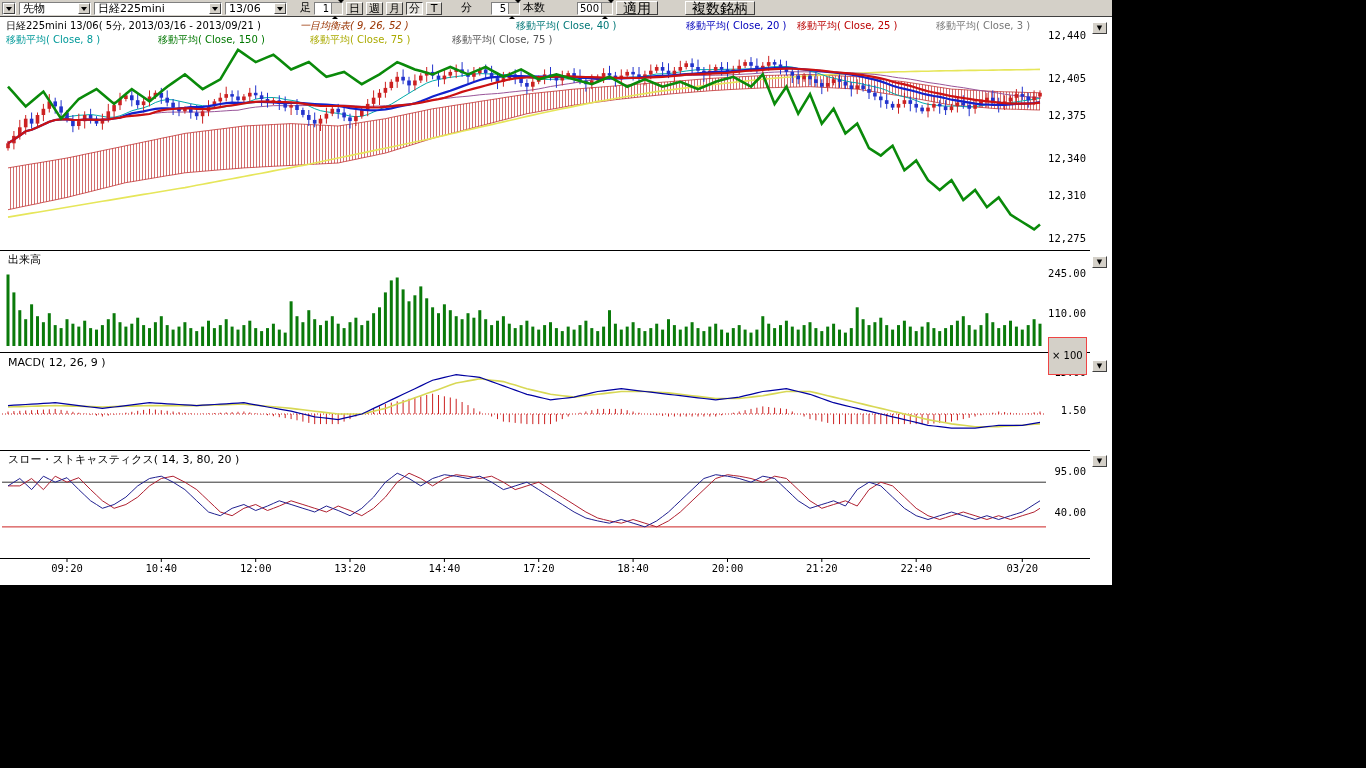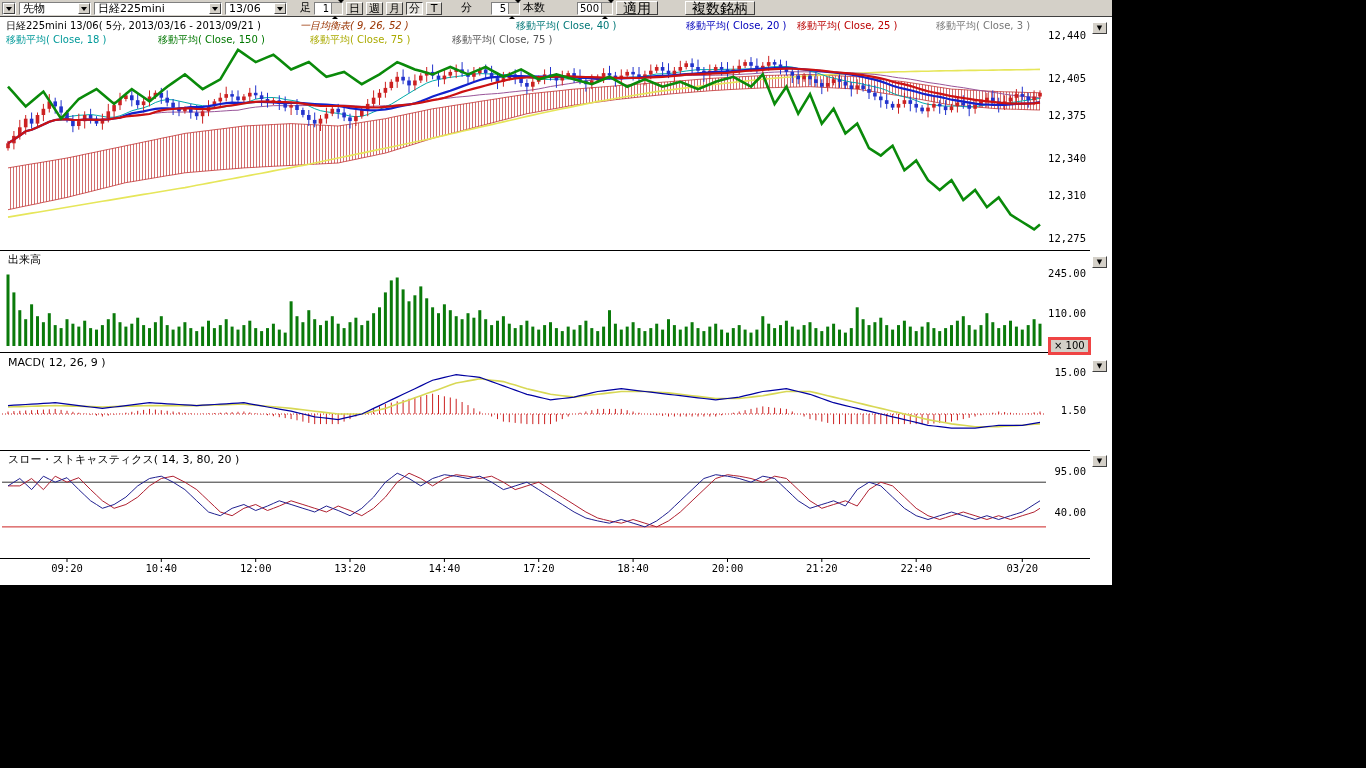--- a/index.html
+++ b/index.html
@@ -34,21 +34,21 @@
   .pbtn.active{border-color:#404040 #fff #fff #404040;background:#e9e7e2;}
   .tb-btn{height:14px;padding:0 6px;background:#d4d0c8;border:1px solid;
           border-color:#fff #404040 #404040 #fff;font-size:14px;line-height:12px;box-sizing:border-box;}
 
   
   #chart-svg{position:absolute;left:0;top:17px;}
   .legend{position:absolute;left:0;top:19px;width:1090px;height:30px;pointer-events:none;}
   .legend-item{position:absolute;font-size:10px;white-space:nowrap;}
   .panel-title{position:absolute;left:8px;font-size:11px;color:#000;white-space:nowrap;}
   .mult-box{position:absolute;left:1048px;top:337px;height:12px;line-height:12px;
-            border:3px solid #ef4444;background:#d4d0c8;font-size:10px;padding:0 3px;}
+            border:1px solid #ef4444;background:#d4d0c8;font-size:10px;padding:12px 3px;}
   .rail-btn{position:absolute;left:1092px;width:15px;height:12px;background:#d4d0c8;
             border:1px solid;border-color:#fff #404040 #404040 #fff;box-sizing:border-box;
             display:flex;align-items:center;justify-content:center;}
 </style>
 </head>
 <body>
 
 <div class="screen">
   <div class="app-window">
 
@@ -879,21 +879,21 @@
         </g>
       </svg>
 
     <div class="legend">
         <span class="legend-item" style="left: 6px; top: 0px; color: rgb(0, 0, 0);">日経225mini 13/06( 5分, 2013/03/16 - 2013/09/21 )</span>
         <span class="legend-item" style="left: 300px; top: 0px; color: rgb(153, 51, 0); font-style: italic;">一目均衡表( 9, 26, 52 )</span>
         <span class="legend-item" style="left: 516px; top: 0px; color: rgb(0, 119, 119);">移動平均( Close, 40 )</span>
         <span class="legend-item" style="left: 686px; top: 0px; color: rgb(0, 0, 187);">移動平均( Close, 20 )</span>
         <span class="legend-item" style="left: 797px; top: 0px; color: rgb(187, 0, 0);">移動平均( Close, 25 )</span>
         <span class="legend-item" style="left: 936px; top: 0px; color: rgb(119, 119, 119);">移動平均( Close, 3 )</span>
-        <span class="legend-item" style="left: 6px; top: 14px; color: rgb(0, 153, 153);">移動平均( Close, 18 )</span>
+        <span class="legend-item" style="left: 6px; top: 14px; color: rgb(0, 153, 153);">移動平均( Close, 8 )</span>
         <span class="legend-item" style="left: 158px; top: 14px; color: rgb(0, 119, 0);">移動平均( Close, 150 )</span>
         <span class="legend-item" style="left: 310px; top: 14px; color: rgb(170, 170, 0);">移動平均( Close, 75 )</span>
         <span class="legend-item" style="left: 452px; top: 14px; color: rgb(85, 85, 85);">移動平均( Close, 75 )</span>
       </div>
 
     <div class="panel-title" style="top:252px">出来高</div>
     <div class="panel-title" style="top:356px">MACD( 12, 26, 9 )</div>
     <div class="panel-title" style="top:452px">スロー・ストキャスティクス( 14, 3, 80, 20 )</div>
     <div class="mult-box">× 100</div>
 

